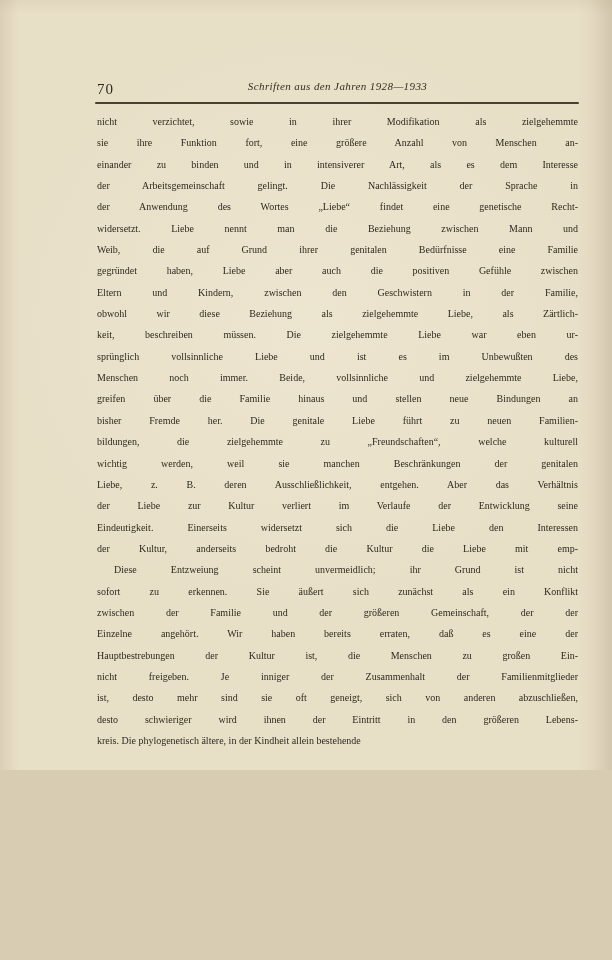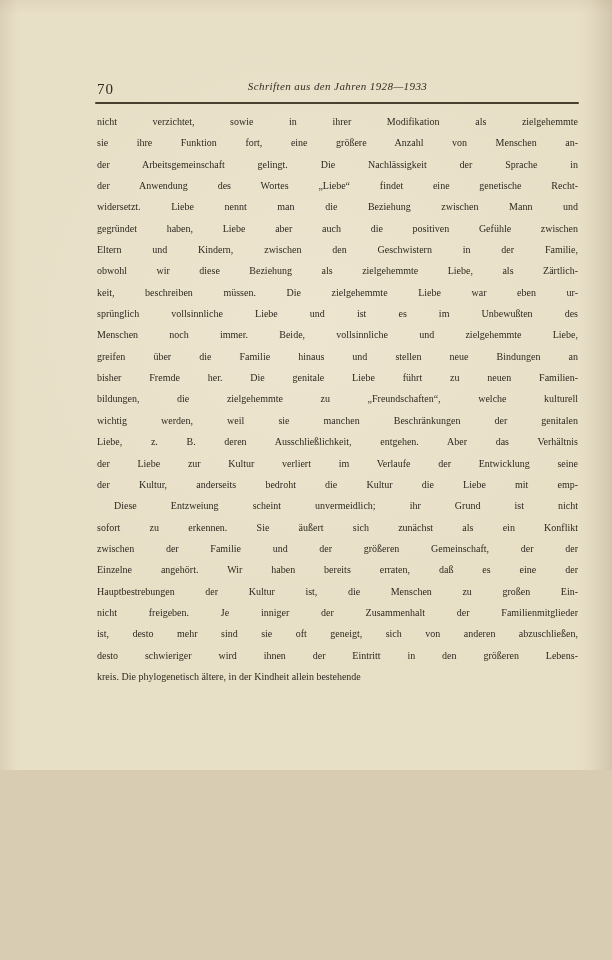--- a/index.html
+++ b/index.html
@@ -89,35 +89,38 @@
 
 <div class="page" style="--paper: #e8dfc7; --ink: #2e2a20;">
   <div class="header">
     <span class="pagenum">70</span>
     <span class="running-title">Schriften aus den Jahren 1928—1933</span>
   </div>
   <div class="rule"></div>
   <div class="body-text">
       <div class="line">nicht verzichtet, sowie in ihrer Modifikation als zielgehemmte</div>
       <div class="line">sie ihre Funktion fort, eine größere Anzahl von Menschen an-</div>
+      <div class="line">einander zu binden und in intensiverer Art, als es dem Interesse</div>
       <div class="line">der Arbeitsgemeinschaft gelingt. Die Nachlässigkeit der Sprache in</div>
       <div class="line">der Anwendung des Wortes „Liebe“ findet eine genetische Recht-</div>
       <div class="line">widersetzt. Liebe nennt man die Beziehung zwischen Mann und</div>
+      <div class="line">Weib, die auf Grund ihrer genitalen Bedürfnisse eine Familie</div>
       <div class="line">gegründet haben, Liebe aber auch die positiven Gefühle zwischen</div>
       <div class="line">Eltern und Kindern, zwischen den Geschwistern in der Familie,</div>
       <div class="line">obwohl wir diese Beziehung als zielgehemmte Liebe, als Zärtlich-</div>
       <div class="line">keit, beschreiben müssen. Die zielgehemmte Liebe war eben ur-</div>
       <div class="line">sprünglich vollsinnliche Liebe und ist es im Unbewußten des</div>
       <div class="line">Menschen noch immer. Beide, vollsinnliche und zielgehemmte Liebe,</div>
       <div class="line">greifen über die Familie hinaus und stellen neue Bindungen an</div>
       <div class="line">bisher Fremde her. Die genitale Liebe führt zu neuen Familien-</div>
       <div class="line">bildungen, die zielgehemmte zu „Freundschaften“, welche kulturell</div>
       <div class="line">wichtig werden, weil sie manchen Beschränkungen der genitalen</div>
       <div class="line">Liebe, z. B. deren Ausschließlichkeit, entgehen. Aber das Verhältnis</div>
       <div class="line">der Liebe zur Kultur verliert im Verlaufe der Entwicklung seine</div>
+      <div class="line">Eindeutigkeit. Einerseits widersetzt sich die Liebe den Interessen</div>
       <div class="line">der Kultur, anderseits bedroht die Kultur die Liebe mit emp-</div>
       <div class="line indent">Diese Entzweiung scheint unvermeidlich; ihr Grund ist nicht</div>
       <div class="line">sofort zu erkennen. Sie äußert sich zunächst als ein Konflikt</div>
       <div class="line">zwischen der Familie und der größeren Gemeinschaft, der der</div>
       <div class="line">Einzelne angehört. Wir haben bereits erraten, daß es eine der</div>
       <div class="line">Hauptbestrebungen der Kultur ist, die Menschen zu großen Ein-</div>
       <div class="line">nicht freigeben. Je inniger der Zusammenhalt der Familienmitglieder</div>
       <div class="line">ist, desto mehr sind sie oft geneigt, sich von anderen abzuschließen,</div>
       <div class="line">desto schwieriger wird ihnen der Eintritt in den größeren Lebens-</div>
       <div class="line last">kreis. Die phylogenetisch ältere, in der Kindheit allein bestehende</div>

